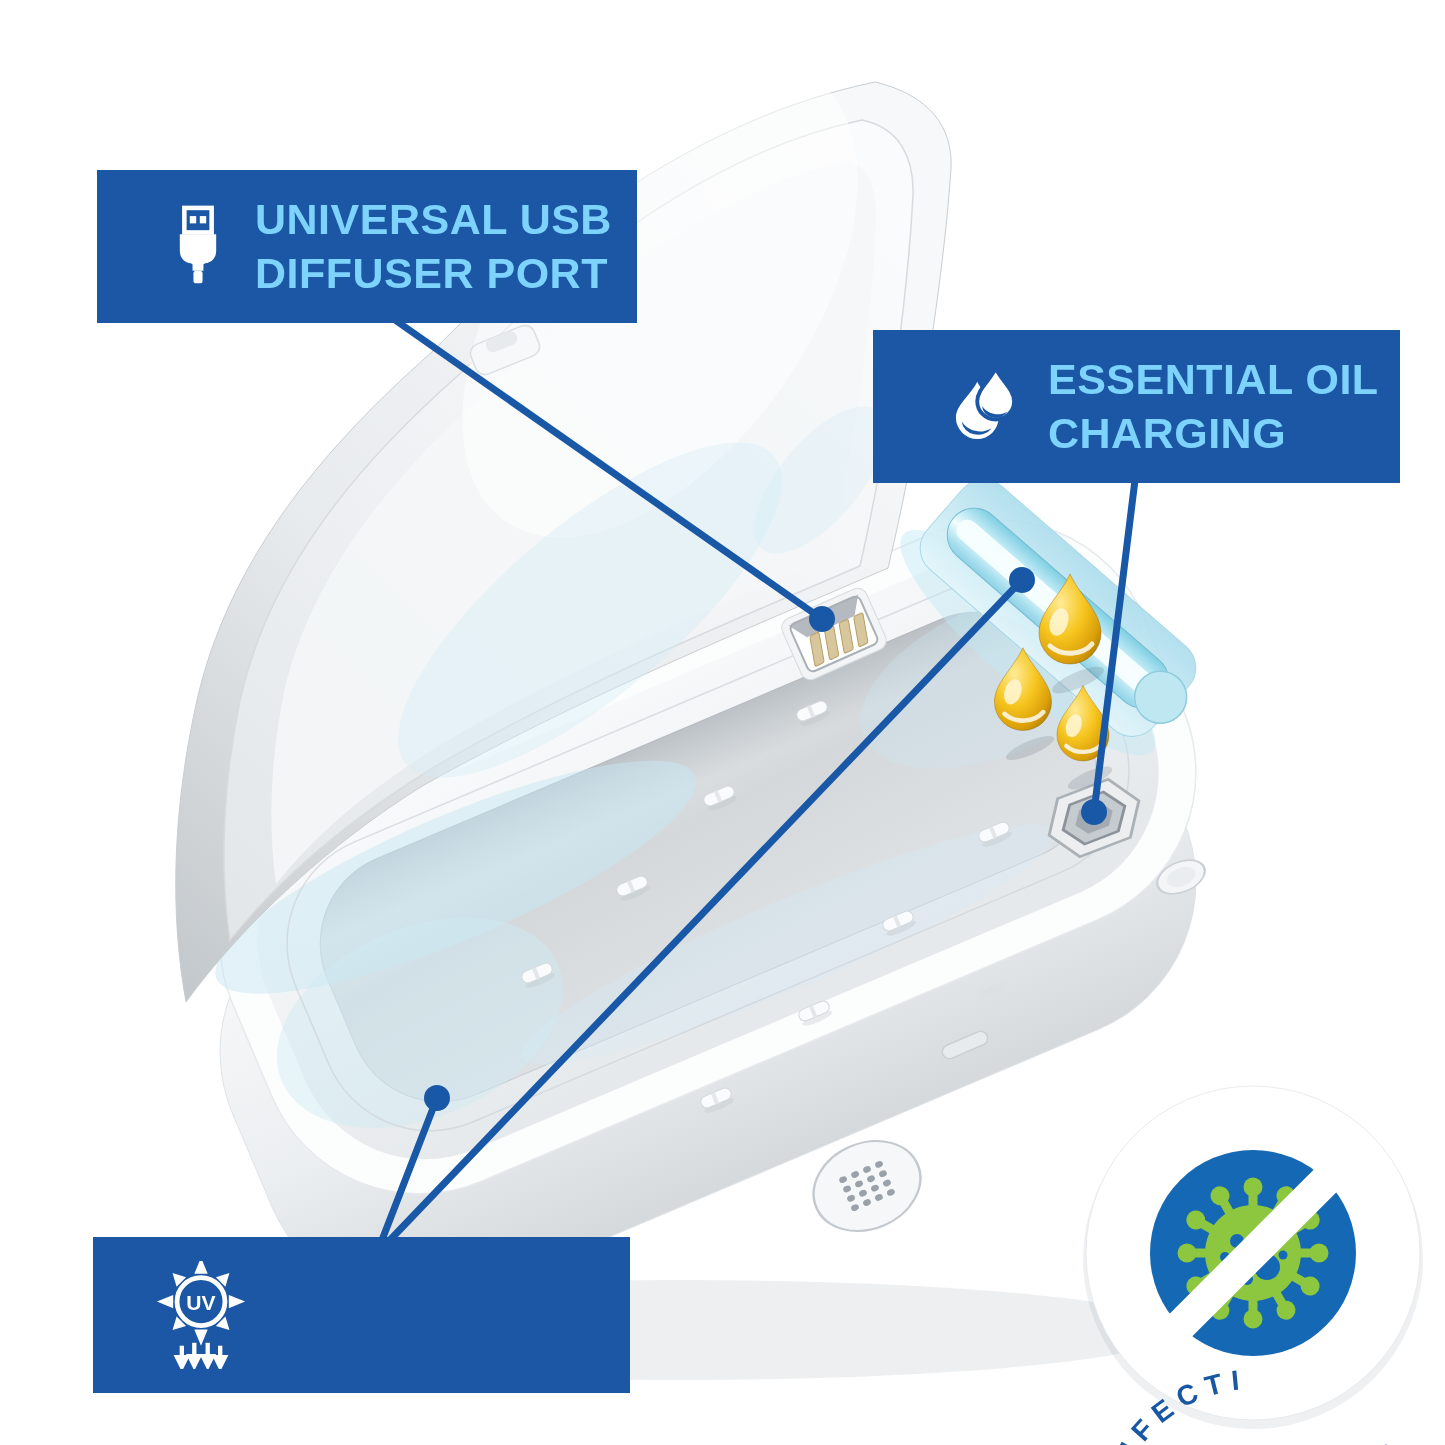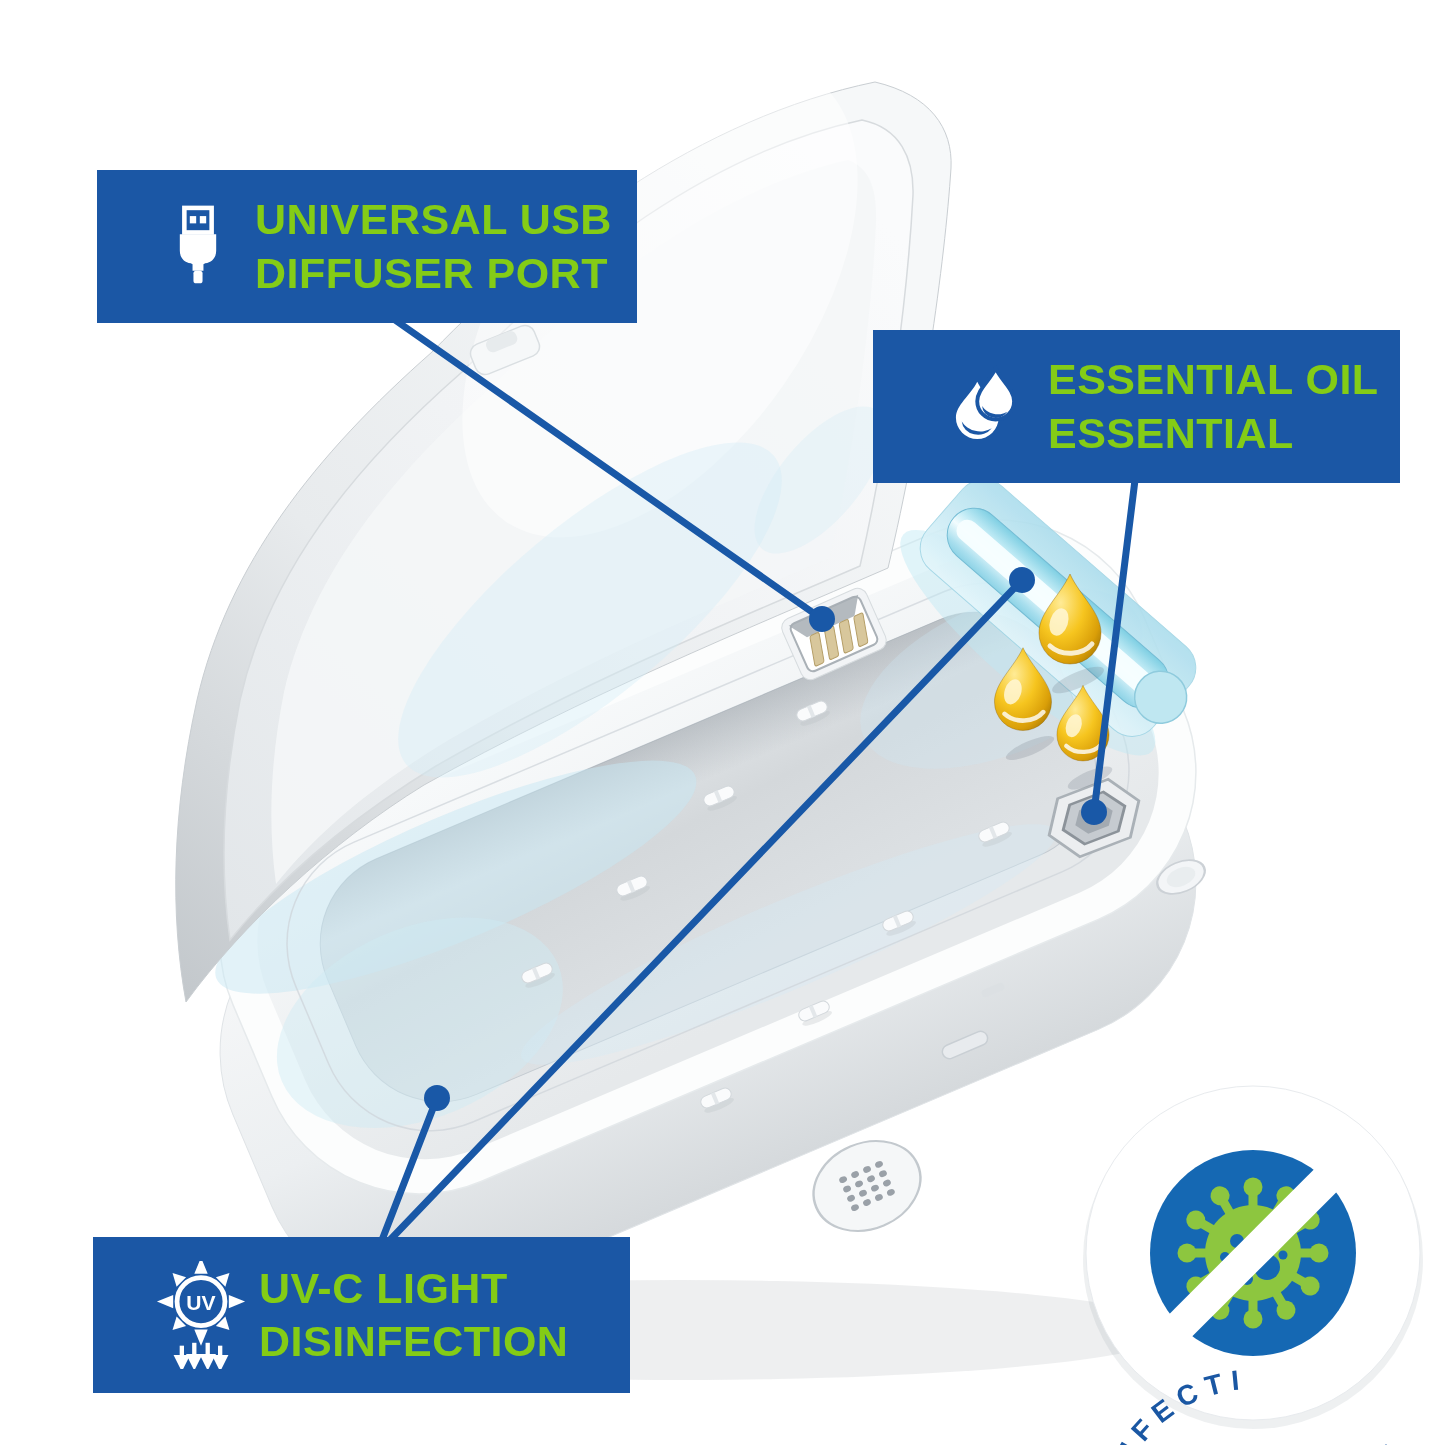--- a/index.html
+++ b/index.html
@@ -3,21 +3,21 @@
 <meta charset="utf-8">
 <style>
   html,body{margin:0;padding:0;background:#ffffff;}
   .scene{
     position:relative;width:1445px;height:1445px;overflow:hidden;background:#ffffff;
     font-family:"Liberation Sans", sans-serif;
   }
   .scene svg.stage{position:absolute;left:0;top:0;}
   .callout{
     position:absolute;display:flex;align-items:center;
-    background:#1b57a5;color:#84cc16;
+    background:#1b57a5;color:#7dd3fc;
   }
   .callout .ic{flex:0 0 auto;display:flex;align-items:flex-start;justify-content:center;}
   .callout .txt{
     font-weight:700;font-size:43px;line-height:1.24;letter-spacing:.5px;
     white-space:nowrap;
   }
   .callout .txt span{display:block;}
   #callout-usb{left:97px;top:170px;width:540px;height:153px;padding-left:81px;gap:37px;box-sizing:border-box;}
   #callout-oil{left:873px;top:330px;width:527px;height:153px;padding-left:80px;gap:31px;box-sizing:border-box;}
   #callout-uvc{left:93px;top:1237px;width:537px;height:156px;padding-left:62px;gap:12px;box-sizing:border-box;}
@@ -363,21 +363,21 @@
     <span class="ic">
       <svg width="64" height="84" viewBox="0 0 66 84">
         <path d="M 25,16 C 32,30 47,40 47,53 A 22,22 0 1 1 3,53 C 3,40 18,30 25,16 Z" fill="#ffffff"></path>
         <path d="M 9,57 a 17,15 0 0 0 31,7 a 22,20 0 0 1 -31,-7" fill="#1b57a5"></path>
         <path d="M 44,2 C 50,15 63,24 63,36 A 19,19 0 1 1 25,36 C 25,24 38,15 44,2 Z" fill="#ffffff" stroke="#1b57a5" stroke-width="4"></path>
         <path d="M 30,41 a 14,13 0 0 0 26,6 a 19,18 0 0 1 -26,-6" fill="#1b57a5"></path>
       </svg>
     </span>
     <span class="txt">
       <span>ESSENTIAL OIL</span>
-      <span>ESSENTIAL</span>
+      <span>CHARGING</span>
     </span>
   </div>
 
   <div class="callout" id="callout-uvc">
     <span class="ic">
       <svg width="92" height="108" viewBox="0 0 96 112">
         <g transform="translate(48,42)">
           <g fill="#ffffff">
             <polygon points="-7,-29 7,-29 0,-46" transform="rotate(0)"></polygon>
             <polygon points="-7,-29 7,-29 0,-42" transform="rotate(45)"></polygon>
@@ -396,19 +396,15 @@
             <polygon points="23,100 33,100 28,110"></polygon>
           <line x1="41" y1="85" x2="41" y2="99"></line>
             <polygon points="36,99 46,99 41,109"></polygon>
           <line x1="55" y1="85" x2="55" y2="99"></line>
             <polygon points="50,99 60,99 55,109"></polygon>
           <line x1="68" y1="88" x2="68" y2="100"></line>
             <polygon points="63,100 73,100 68,110"></polygon>
         </g>
       </svg>
     </span>
-    <span class="txt">
-      <span>UV-C LIGHT</span>
-      <span>DISINFECTION</span>
-    </span>
   </div>
 
 </div>
 
 </body></html>

